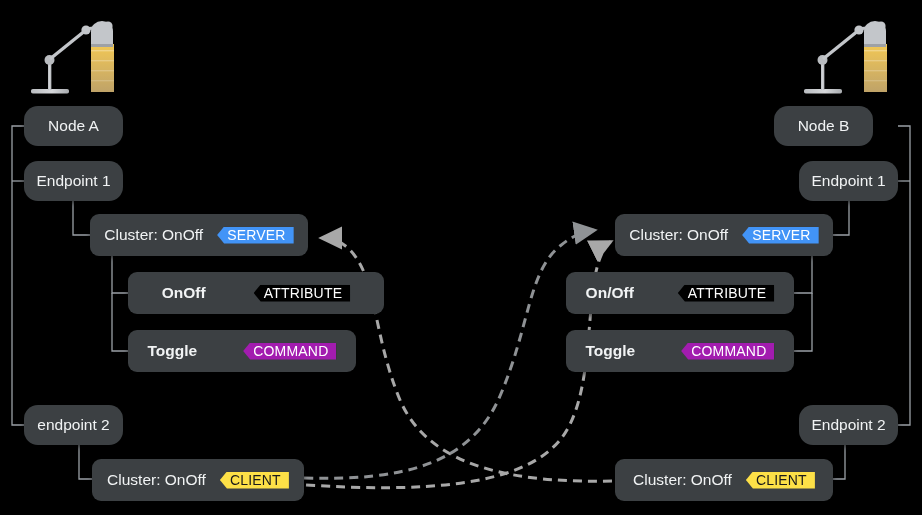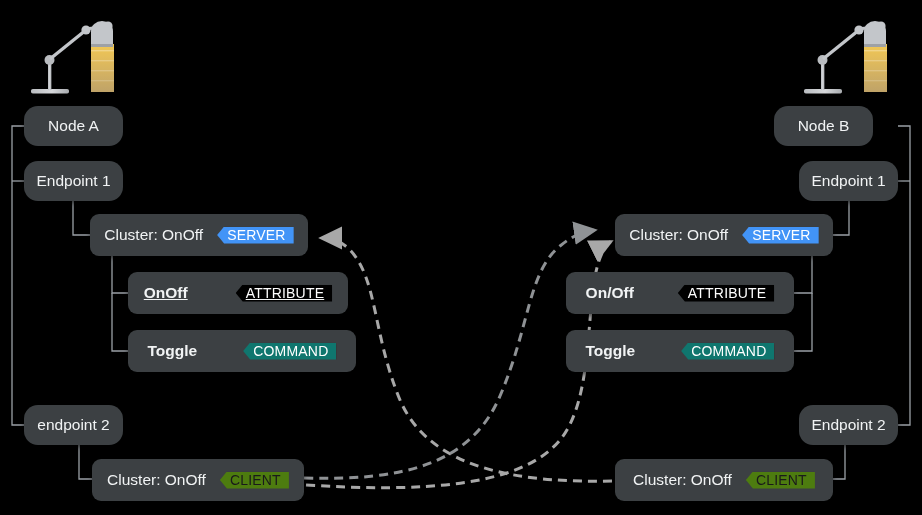--- a/index.html
+++ b/index.html
@@ -45,22 +45,22 @@
     letter-spacing:.2px;
     padding:0 8px 0 10px;
     color:#fff;
     font-weight:400;
     margin-left:4px;
     clip-path:polygon(7px 0,100% 0,100% 100%,7px 100%,0 50%);
     filter:drop-shadow(0 1px 1px rgba(0,0,0,.6));
   }
   .tag.server{background:#4294f7;}
   .tag.attribute{background:#000000;}
-  .tag.command{background:#0f766e;}
-  .tag.client{background:#4d7c0f;color:#1a1a1a;}
+  .tag.command{background:#a21caf;}
+  .tag.client{background:#fde047;color:#1a1a1a;}
 
   
   .lamp{position:absolute;z-index:3;}
 </style>
 </head>
 <body>
 
 <div id="stage">
 
   <svg id="links" class="layer">
@@ -174,21 +174,21 @@
 
   <div class="box chip" style="left:24px;top:161px;width:99px;">
     <span class="txt">Endpoint 1</span>
   </div>
 
   <div class="box row" style="left:90px;top:214px;width:218px;">
     <span class="txt">Cluster: OnOff</span>
     <span class="tag server">SERVER</span>
   </div>
 
-  <div class="box row bold" style="left:128px;top:272px;width:220px;text-decoration:underline;">
+  <div class="box row bold" style="left:128px;top:272px;width:256px;">
     <span class="txt">OnOff</span>
     <span class="tag attribute" style="margin-left:38px;">ATTRIBUTE</span>
   </div>
 
   <div class="box row bold" style="left:128px;top:330px;width:228px;">
     <span class="txt">Toggle</span>
     <span class="tag command" style="margin-left:36px;">COMMAND</span>
   </div>
 
   <div class="box chip" style="left:24px;top:405px;width:99px;">

